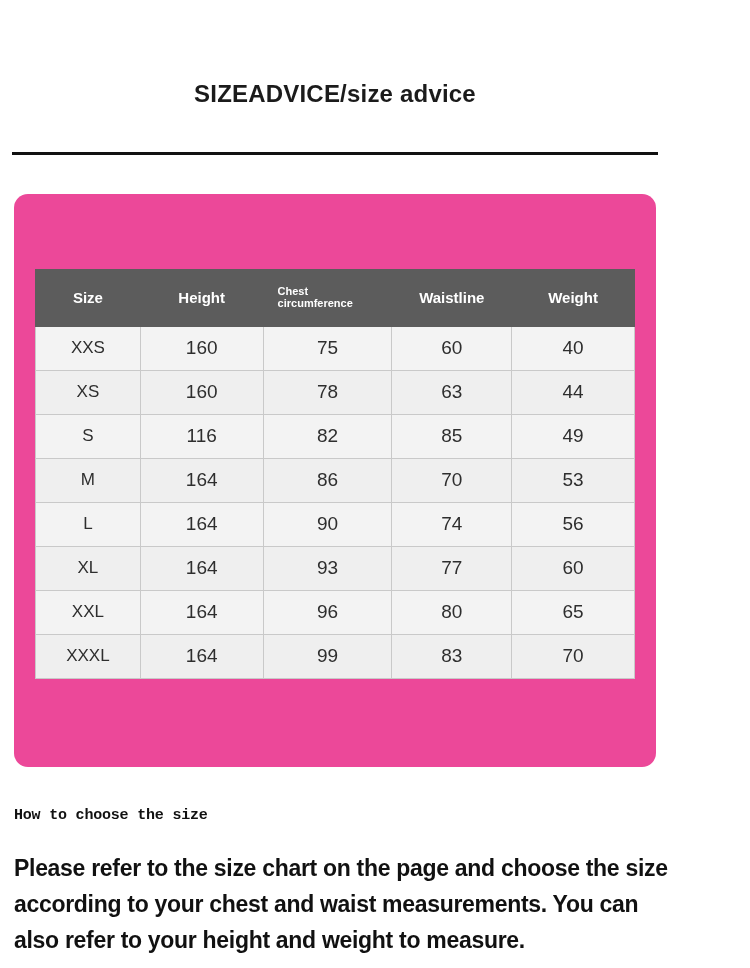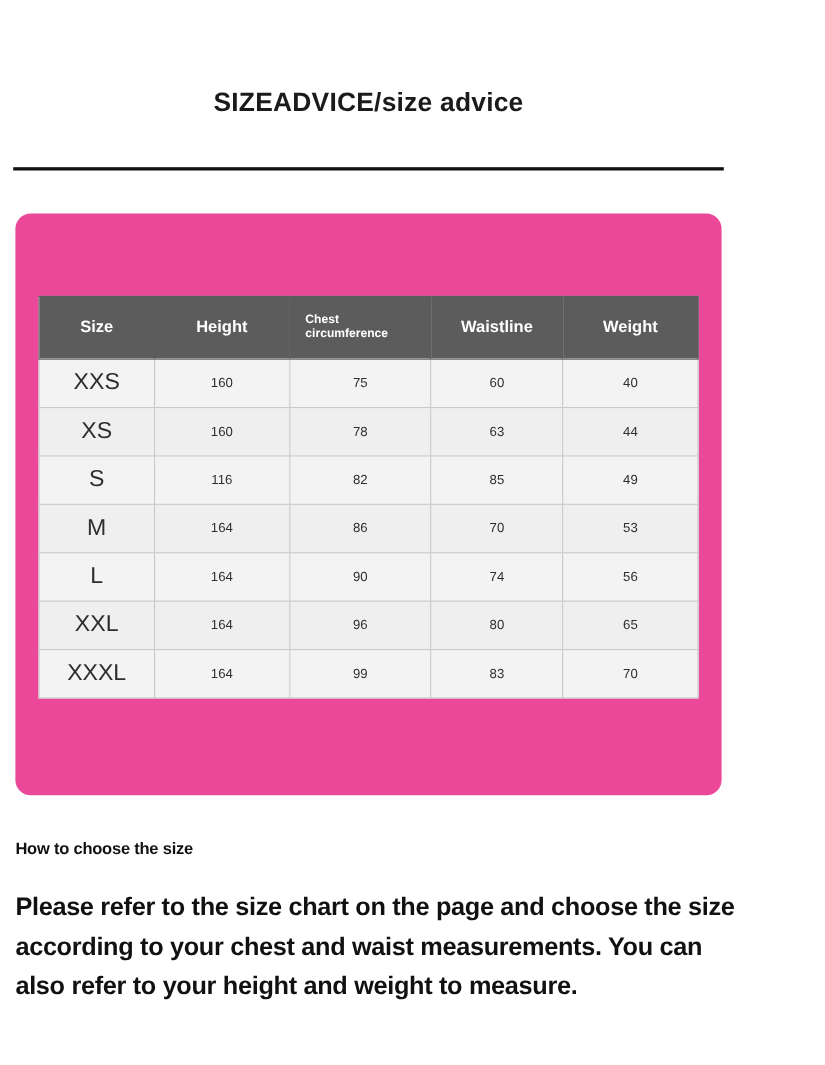--- a/index.html
+++ b/index.html
@@ -74,28 +74,28 @@
     font-size: 11px;
     text-align: left;
     padding-left: 14px;
   }
 
   table.size-table td {
     border: 1px solid #c9c9c9;
     height: 43px;
     text-align: center;
     vertical-align: middle;
-    font-size: 12px;
+    font-size: 19px;
     color: #2e2e2e;
     background: #f3f3f3;
     padding: 0;
   }
 
   table.size-table td.col-size {
-    font-size: 21px;
+    font-size: 17px;
     text-align: center;
   }
 
   table.size-table tr:nth-child(even) td {
     background: #efefef;
   }
 
   
   col.c0 { width: 17.5%; }
   col.c1 { width: 20.5%; }
@@ -107,20 +107,21 @@
   .footer {
     margin: 40px 0 0 14px;
     width: 700px;
   }
   .footer-heading {
     font-size: 15px;
     font-weight: bold;
     color: #111111;
     margin-bottom: 26px;
     letter-spacing: -0.2px;
+    font-family: Liberation Mono, monospace;
   }
   .footer-body {
     font-size: 23px;
     font-weight: bold;
     color: #111111;
     line-height: 1.58;
     letter-spacing: -0.3px;
     max-width: 660px;
   }
 </style>
@@ -184,20 +185,27 @@
           <td>53</td>
         </tr>
         <tr>
           <td class="col-size">L</td>
           <td>164</td>
           <td>90</td>
           <td>74</td>
           <td>56</td>
         </tr>
         <tr>
+          <td class="col-size">XL</td>
+          <td>164</td>
+          <td>93</td>
+          <td>77</td>
+          <td>60</td>
+        </tr>
+        <tr>
           <td class="col-size">XXL</td>
           <td>164</td>
           <td>96</td>
           <td>80</td>
           <td>65</td>
         </tr>
         <tr>
           <td class="col-size">XXXL</td>
           <td>164</td>
           <td>99</td>

